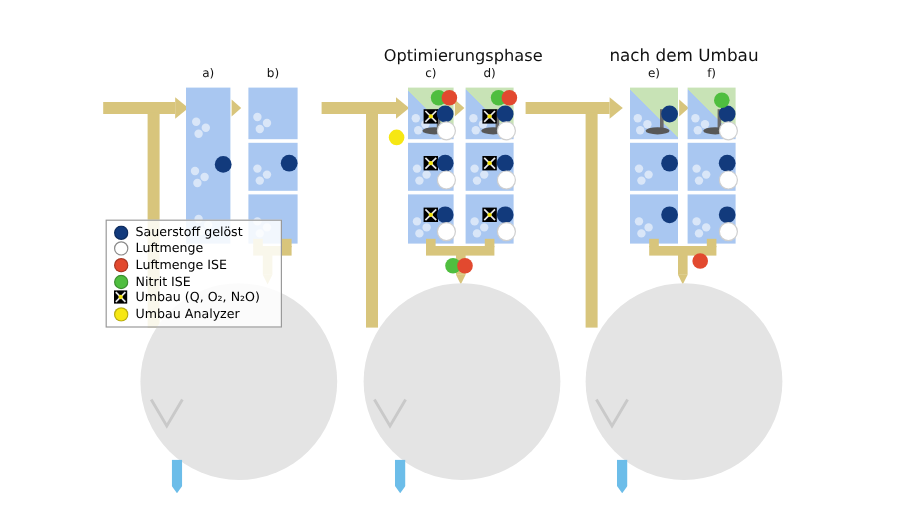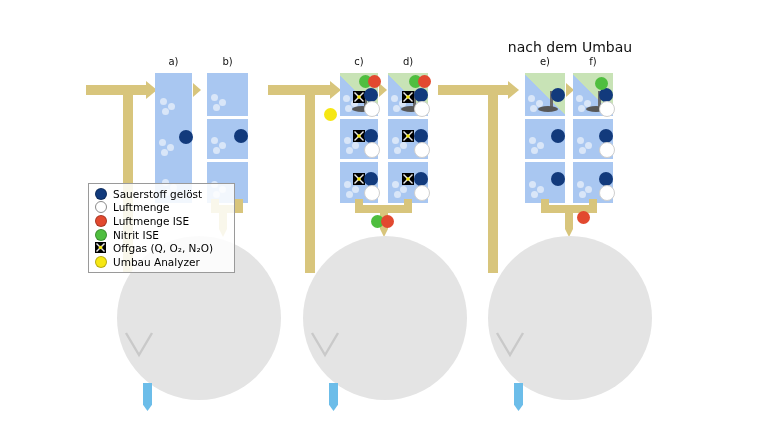--- a/index.html
+++ b/index.html
@@ -58,20 +58,21 @@
     <div class="abs" style="left: 211px; top: 199px; width: 8px; height: 7px; background: rgb(216, 197, 124);"></div>
     <div class="abs" style="left: 235px; top: 199px; width: 8px; height: 7px; background: rgb(216, 197, 124);"></div>
     <div class="abs" style="left: 211px; top: 205px; width: 32px; height: 8px; background: rgb(216, 197, 124);"></div>
     <div class="abs" style="left: 219px; top: 212px; width: 8px; height: 17px; background: rgb(216, 197, 124);"></div>
     <div class="abs" style="left: 219px; top: 229px; width: 0px; height: 0px; border-left: 4px solid transparent; border-right: 4px solid transparent; border-top: 8px solid rgb(216, 197, 124);"></div>
     <div class="abs clarifier" style="left: 117px; top: 236px; width: 164px; height: 164px; background: rgb(228, 228, 228); border-radius: 50%;"></div>
     <svg width="30" height="26" style="left: 125px; top: 332px;">
       <polyline points="1,1 14,23 27,1" fill="none" stroke="#c9c9c9" stroke-width="2.4"></polyline>
     </svg>
     <div class="abs" style="left: 143px; top: 383px; width: 9px; height: 28px; background: rgb(108, 189, 233); clip-path: polygon(0px 0px, 100% 0px, 100% 78%, 50% 100%, 0px 78%);"></div>
+    <div class="abs" style="left: 296px; top: 39px; width: 180px; text-align: center; font-size: 13.5px; white-space: nowrap;">Optimierungsphase</div>
     <div class="abs" style="left: 268px; top: 85px; width: 62px; height: 10px; background: rgb(216, 197, 124);"></div>
     <div class="abs" style="left: 330px; top: 81px; width: 0px; height: 0px; border-top: 9px solid transparent; border-bottom: 9px solid transparent; border-left: 11px solid rgb(216, 197, 124);"></div>
     <div class="abs" style="left: 305px; top: 94px; width: 10px; height: 179px; background: rgb(216, 197, 124);"></div>
     <div class="abs" style="left: 379px; top: 83px; width: 0px; height: 0px; border-top: 7px solid transparent; border-bottom: 7px solid transparent; border-left: 8px solid rgb(216, 197, 124);"></div>
     <div class="abs" style="left: 340px; top: 56px; width: 38px; text-align: center; font-size: 10px;">c)</div>
     <div class="abs cell" style="left: 340px; top: 73px; width: 38px; height: 43px; background: linear-gradient(225deg, rgb(200, 227, 182) 50%, rgb(169, 199, 241) 50%);">
       <div class="abs bubble" style="left: 3px; top: 22px; width: 7px; height: 7px; background: rgb(217, 230, 248); border-radius: 50%;"></div>
       <div class="abs bubble" style="left: 11px; top: 27px; width: 7px; height: 7px; background: rgb(217, 230, 248); border-radius: 50%;"></div>
       <div class="abs bubble" style="left: 5px; top: 32px; width: 7px; height: 7px; background: rgb(217, 230, 248); border-radius: 50%;"></div>
       <div class="abs" style="left: 24px; top: 18px; width: 3px; height: 18px; background: rgb(106, 106, 106);"></div>
@@ -251,20 +252,20 @@
       </div>
       <div class="legend-row">
         <div style="position: relative; width: 12px; height: 12px; flex: 0 0 auto;">
           <svg width="11" height="11" style="left: 0px; top: 0px;">
             <rect x="0" y="0" width="11" height="11" fill="#000000"></rect>
             <line x1="1.5" y1="1.5" x2="9.5" y2="9.5" stroke="#e8e8e8" stroke-width="1.4"></line>
             <line x1="9.5" y1="1.5" x2="1.5" y2="9.5" stroke="#e8e8e8" stroke-width="1.4"></line>
             <circle cx="5.5" cy="5.5" r="1.8" fill="#f6e713"></circle>
           </svg>
         </div>
-        <span class="legend-label">Offgas (Q, O₂, N₂O)</span>
+        <span class="legend-label">Umbau (Q, O₂, N₂O)</span>
       </div>
       <div class="legend-row">
         <span class="licon" style="background: rgb(246, 231, 19); border: 1px solid rgba(0, 0, 0, 0.25);"></span>
         <span class="legend-label">Umbau Analyzer</span>
       </div>
     </div>
   </div>
 
 </body></html>

